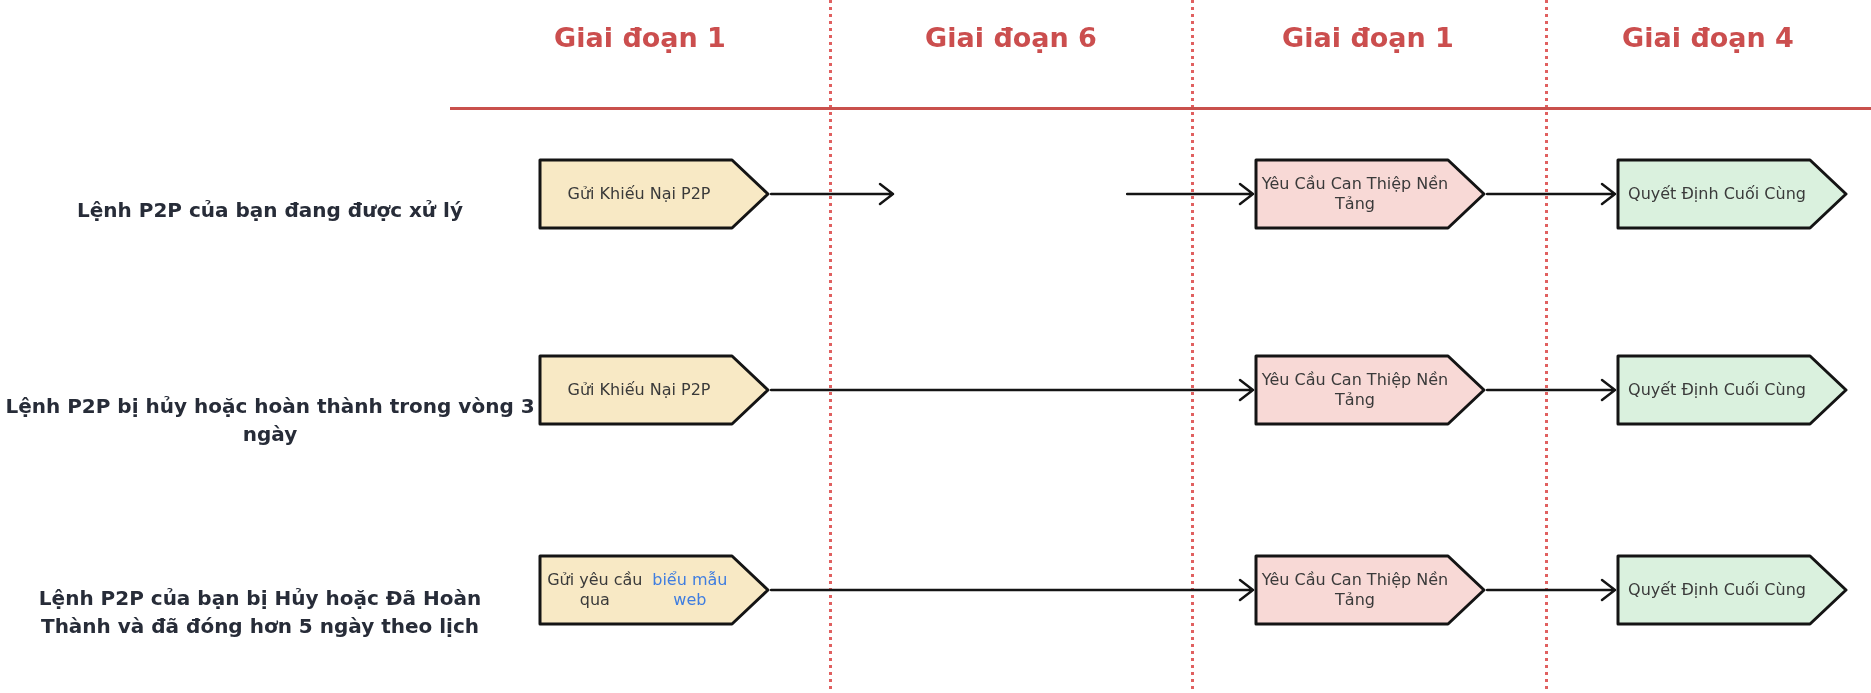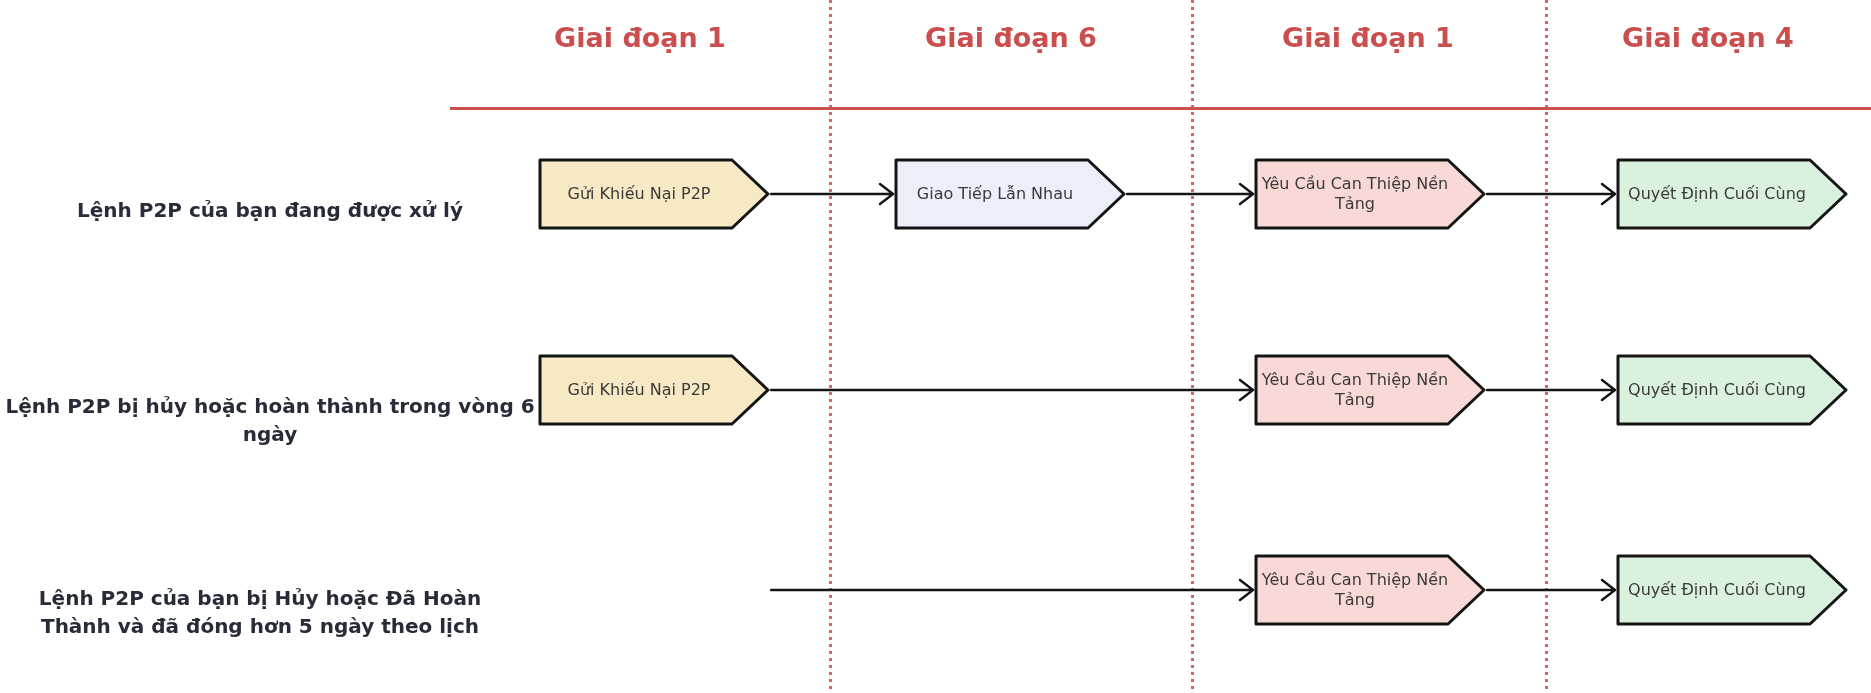--- a/index.html
+++ b/index.html
@@ -52,26 +52,20 @@
     <svg viewBox="0 0 232 72">
       <polygon points="2,2 194,2 230,36 194,70 2,70" fill="#f8e9c5"></polygon>
     </svg>
     <div class="node-label">Gửi Khiếu Nại P2P</div>
   </div>
 
   <svg class="arrow" style="left:770px;top:180px" width="126" height="28" viewBox="0 0 126 28">
     <path d="M1,14 H123 M110,4 L123,14 L110,24"></path>
   </svg>
 
-  <div class="node" style="left:894px;top:158px">
-    <svg viewBox="0 0 232 72">
-      <polygon points="2,2 194,2 230,36 194,70 2,70" fill="#eaeffa"></polygon>
-    </svg>
-    <div class="node-label">Giao Tiếp Lẫn Nhau</div>
-  </div>
 
   <svg class="arrow" style="left:1126px;top:180px" width="130" height="28" viewBox="0 0 130 28">
     <path d="M1,14 H127 M114,4 L127,14 L114,24"></path>
   </svg>
 
   <div class="node" style="left:1254px;top:158px">
     <svg viewBox="0 0 232 72">
       <polygon points="2,2 194,2 230,36 194,70 2,70" fill="#f8d9d6"></polygon>
     </svg>
     <div class="node-label">Yêu Cầu Can Thiệp Nền Tảng</div>
@@ -81,21 +75,21 @@
     <path d="M1,14 H129 M116,4 L129,14 L116,24"></path>
   </svg>
 
   <div class="node" style="left:1616px;top:158px">
     <svg viewBox="0 0 232 72">
       <polygon points="2,2 194,2 230,36 194,70 2,70" fill="#daf1de"></polygon>
     </svg>
     <div class="node-label">Quyết Định Cuối Cùng</div>
   </div>
 
-  <div class="row-label" style="left:0;top:376px;width:540px">Lệnh P2P bị hủy hoặc hoàn thành trong vòng 6 ngày</div>
+  <div class="row-label" style="left:0;top:376px;width:540px">Lệnh P2P bị hủy hoặc hoàn thành trong vòng 3 ngày</div>
 
   <div class="node" style="left:538px;top:354px">
     <svg viewBox="0 0 232 72">
       <polygon points="2,2 194,2 230,36 194,70 2,70" fill="#f8e9c5"></polygon>
     </svg>
     <div class="node-label">Gửi Khiếu Nại P2P</div>
   </div>
 
   <svg class="arrow" style="left:770px;top:376px" width="486" height="28" viewBox="0 0 486 28">
     <path d="M1,14 H483 M470,4 L483,14 L470,24"></path>
@@ -114,20 +108,29 @@
 
   <div class="node" style="left:1616px;top:354px">
     <svg viewBox="0 0 232 72">
       <polygon points="2,2 194,2 230,36 194,70 2,70" fill="#daf1de"></polygon>
     </svg>
     <div class="node-label">Quyết Định Cuối Cùng</div>
   </div>
 
   <div class="row-label" style="left:10px;top:568px;width:500px">Lệnh P2P của bạn bị Hủy hoặc Đã Hoàn Thành và đã đóng hơn 5 ngày theo lịch</div>
 
+  <div class="node" style="left:538px;top:554px">
+    <svg viewBox="0 0 232 72">
+      <polygon points="2,2 194,2 230,36 194,70 2,70" fill="#f8e9c5"></polygon>
+    </svg>
+    <div class="node-label">
+        <span>Gửi yêu cầu qua </span>
+        <span class="weblink">biểu mẫu web</span>
+      </div>
+  </div>
 
   <svg class="arrow" style="left:770px;top:576px" width="486" height="28" viewBox="0 0 486 28">
     <path d="M1,14 H483 M470,4 L483,14 L470,24"></path>
   </svg>
 
   <div class="node" style="left:1254px;top:554px">
     <svg viewBox="0 0 232 72">
       <polygon points="2,2 194,2 230,36 194,70 2,70" fill="#f8d9d6"></polygon>
     </svg>
     <div class="node-label">Yêu Cầu Can Thiệp Nền Tảng</div>

